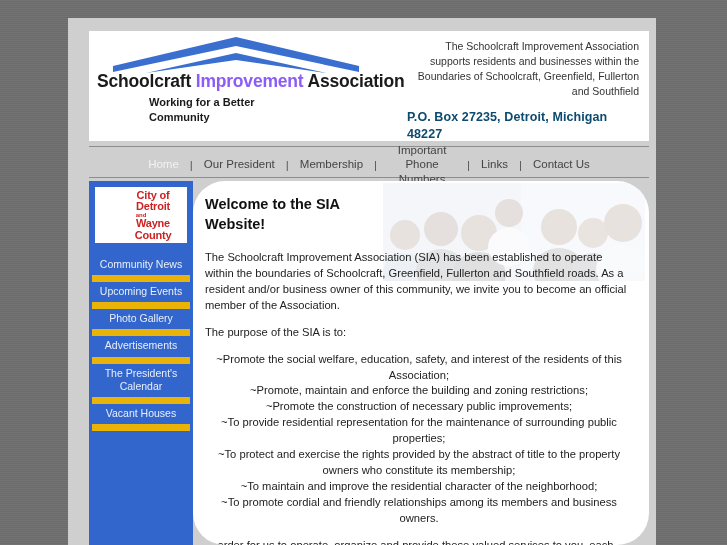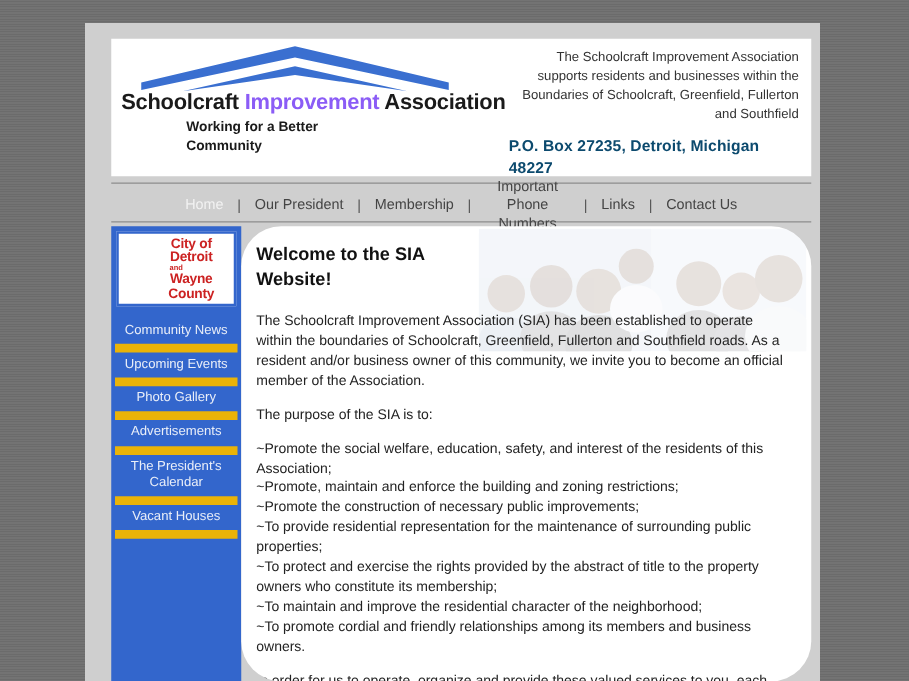--- a/index.html
+++ b/index.html
@@ -195,20 +195,21 @@
     position: relative; z-index: 2;
     font-size: 11.2px; color: #222;
     line-height: 1.42;
     margin: 0 0 11px 0;
   }
   .purpose-list {
     position: relative; z-index: 2;
     font-size: 11.2px; color: #222;
     line-height: 1.42;
     margin: 0 0 11px 0;
+    text-align: center;
   }
   .purpose-list div { margin: 0; }
 </style>
 </head>
 <body>
 
 <div id="page-shell">
 
   <div class="header">
 

